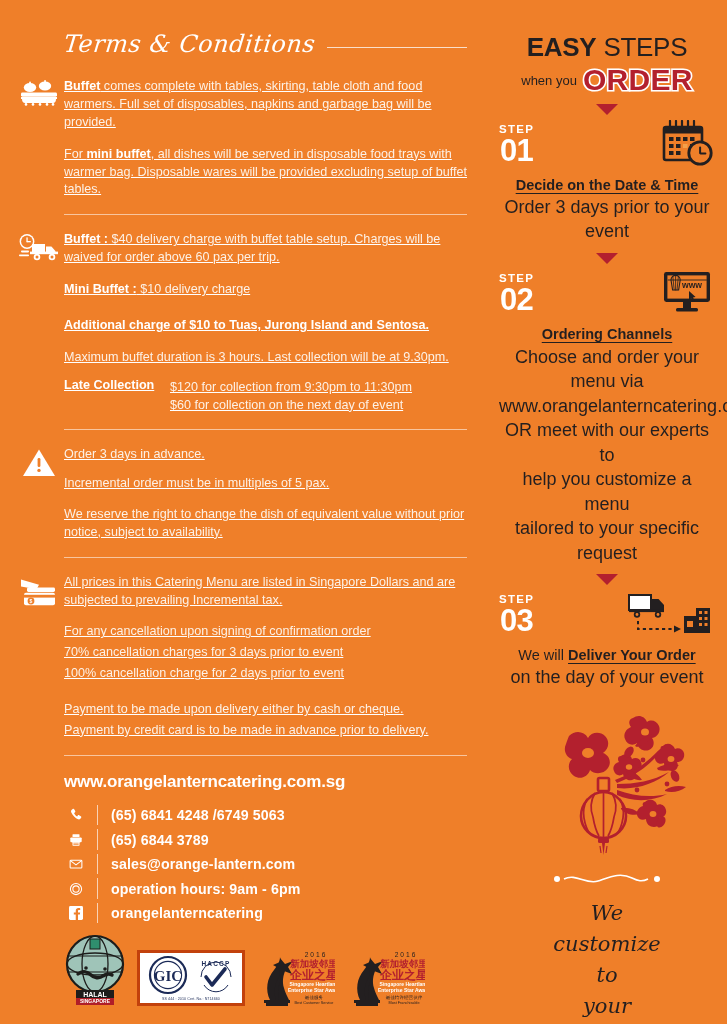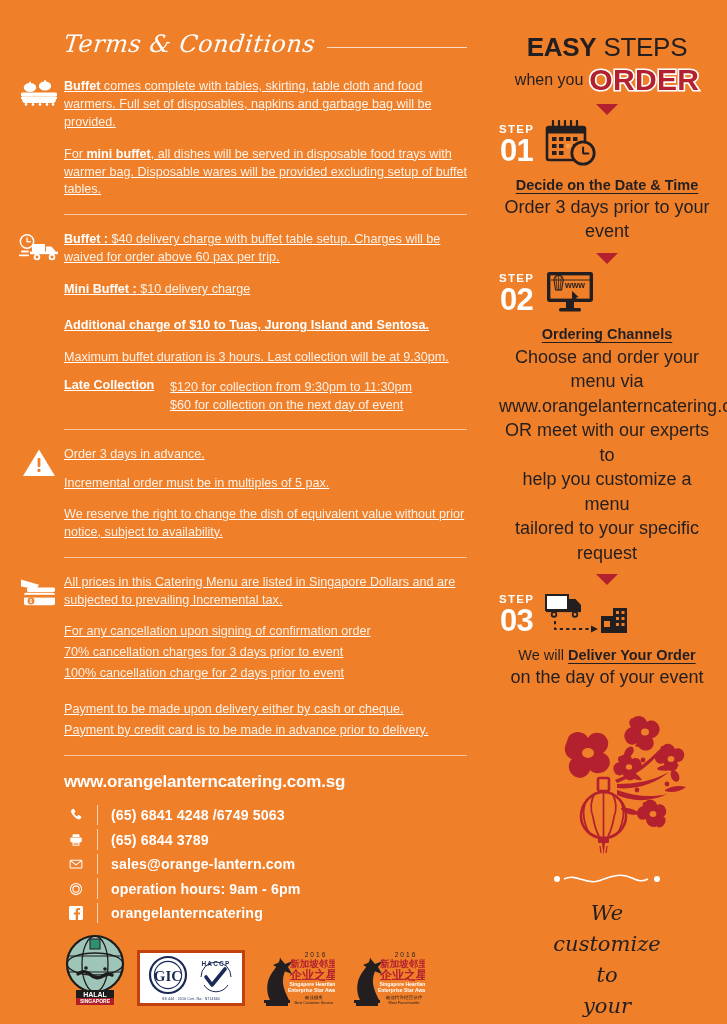--- a/index.html
+++ b/index.html
@@ -63,29 +63,29 @@
   .gic-row{ display:flex; align-items:center; gap:7px; }
   .gic-cap{ font-size:3.6px; color:#1b2a57; margin-top:2px; letter-spacing:.1px; white-space:nowrap; }
   .logo-award{ width:79px; height:58px; position:relative; }
 
   
   .right{ width:240px; position:relative; padding:34px 12px 8px; text-align:center; }
 
   .easy{ font-size:26px; font-weight:bold; letter-spacing:-.3px; line-height:1; color:#231f20; }
   .easy .thin{ font-weight:normal; color:#231f20; }
   .orderline{ display:flex; align-items:center; justify-content:center; gap:6px; margin-top:5px; }
-  .whenyou{ font-size:16px; color:#231f20; font-weight:normal; }
+  .whenyou{ font-size:13px; color:#231f20; font-weight:normal; }
   .order{
     font-size:30px; font-weight:bold; letter-spacing:.3px; line-height:1;
     color:#b3202e; -webkit-text-stroke:3.2px #ffffff; paint-order:stroke fill;
   }
 
   .arrow{ margin:9px auto 6px; width:0;height:0;border-left:11px solid transparent;border-right:11px solid transparent;border-top:11px solid #b3202e; }
 
-  .step-head{ display:flex; align-items:center; justify-content:flex-start; gap:10px; height:48px; }
+  .step-head{ display:flex; align-items:center; justify-content:space-between; gap:10px; height:48px; }
   .stepnum{ text-align:center; line-height:1; }
   .stepnum .s{ font-size:11.5px; font-weight:bold; letter-spacing:1.3px; color:#fff; display:block; }
   .stepnum .n{ font-size:31px; font-weight:bold; letter-spacing:-.5px; color:#fff; display:block; margin-top:-1px; }
 
   .step-title{
     font-size:14.5px; font-weight:bold; color:#231f20;
     text-decoration:underline; text-underline-offset:3px; margin-top:8px;
   }
   .step-sub{ font-size:18px; color:#231f20; line-height:1.36; margin-top:2px; }
   .deliver-line{ font-size:14.5px; color:#231f20; margin-top:8px; }

